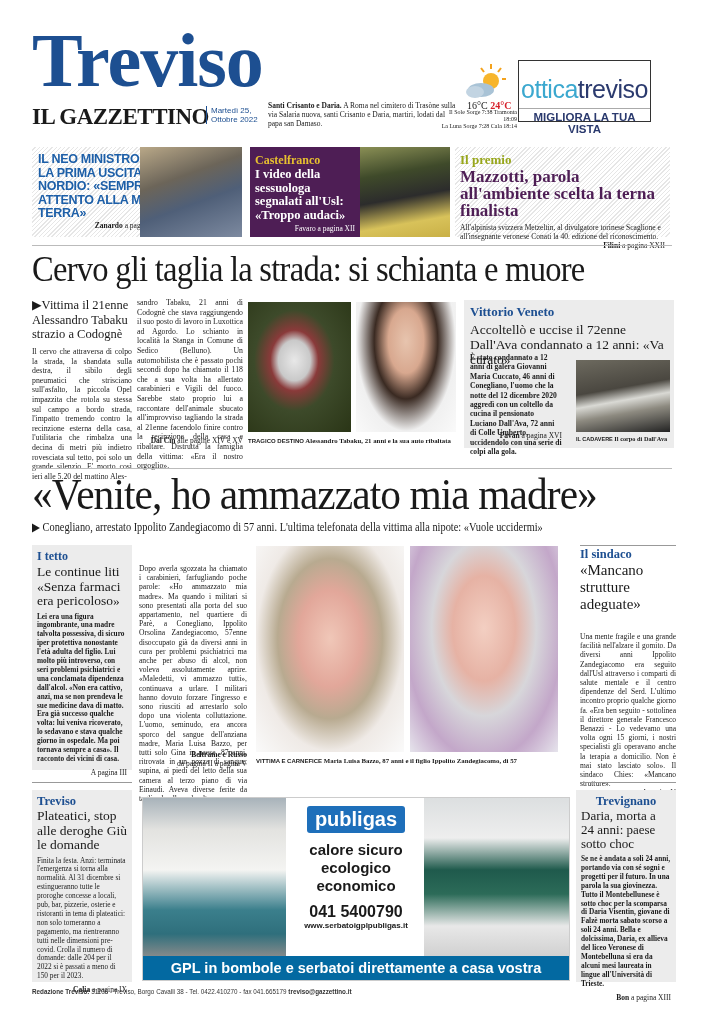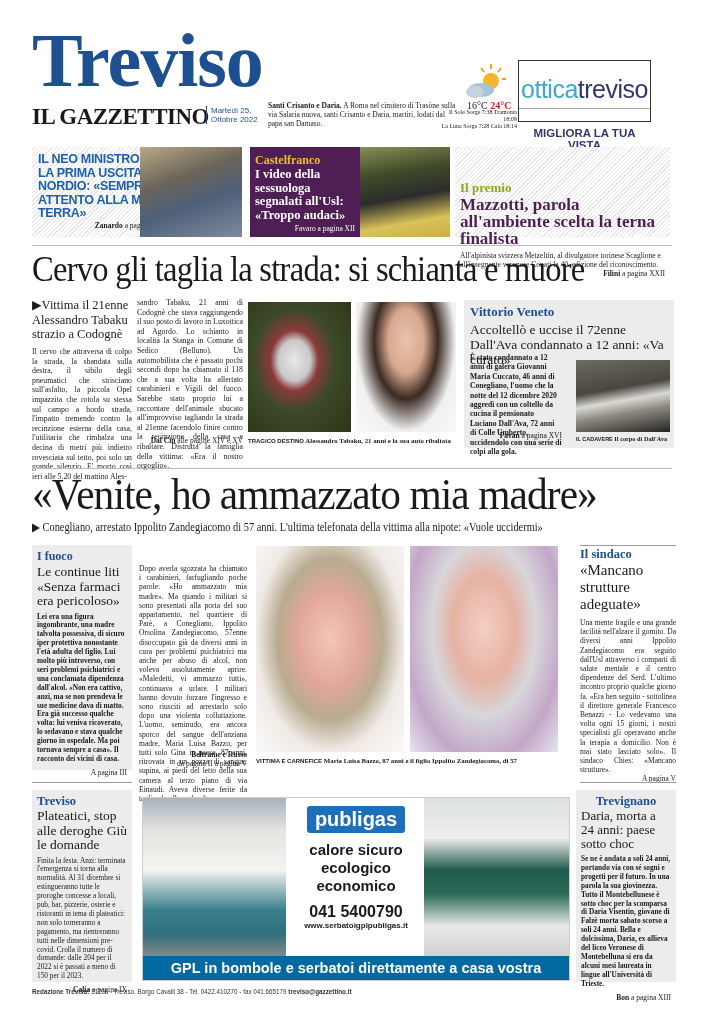--- a/index.html
+++ b/index.html
@@ -12,33 +12,33 @@
   #masthead-title{left:32px;top:22px;font-size:76px;font-weight:bold;color:#1d4f91;letter-spacing:-1px;line-height:76px;}
   #paper-name{left:32px;top:104px;font-size:23px;font-weight:bold;letter-spacing:-0.5px;line-height:26px;}
   #date-box{left:206px;top:106px;border-left:1px solid #1d4f91;padding-left:4px;font-size:8px;color:#1d4f91;line-height:9px;font-family:"Liberation Sans",sans-serif;}
   #saints{left:268px;top:101px;width:190px;font-size:7.5px;line-height:9px;}
   #weather{left:447px;top:62px;width:75px;height:60px;}
   #weather .temps{position:absolute;left:20px;top:38px;font-size:10px;}
   #weather .sun{position:absolute;right:10px;top:3px;font-size:6px;line-height:7px;text-align:right;width:80px;left:-10px;top:47px;}
   #ad-ottica{left:518px;top:60px;width:133px;height:62px;border:1px solid #333;text-align:center;}
   #ad-ottica .brand{font-family:"Liberation Sans",sans-serif;font-size:25px;color:#3ba8cf;margin-top:14px;letter-spacing:-0.5px;}
   #ad-ottica .brand b{color:#2b3a6e;font-weight:normal;}
-  #ad-ottica .tag{font-family:"Liberation Sans",sans-serif;font-size:11.5px;font-weight:bold;color:#2b3a6e;margin-top:4px;border-top:1px solid #aaa;padding-top:18px;}
+  #ad-ottica .tag{font-family:"Liberation Sans",sans-serif;font-size:11.5px;font-weight:bold;color:#2b3a6e;margin-top:4px;border-top:1px solid #aaa;padding-top:2px;}
   
   #teaser-nordio{left:32px;top:147px;width:208px;height:90px;}
   #teaser-nordio .head{position:absolute;left:6px;top:6px;font-family:"Liberation Sans",sans-serif;font-weight:bold;font-size:12.5px;line-height:13.5px;color:#1d5fa8;width:120px;letter-spacing:-0.3px;}
   #teaser-nordio .byline{position:absolute;left:6px;top:74px;font-size:7.5px;width:124px;text-align:right;}
   #nordio-photo{left:140px;top:147px;width:102px;height:90px;background:linear-gradient(160deg,#b9a888 0%,#6c6559 35%,#4f5f78 60%,#7d8aa0 100%);}
   #teaser-castelfranco{left:250px;top:147px;width:110px;height:90px;background:#4e1e55;padding:6px 5px;}
   #teaser-castelfranco .kick{color:#e7c02f;font-size:12px;font-weight:bold;}
   #teaser-castelfranco .head{color:#fff;font-size:12.5px;font-weight:bold;line-height:13.5px;}
   #teaser-castelfranco .byline{color:#fff;font-size:7.5px;text-align:right;margin-top:2px;}
   #castelfranco-photo{left:360px;top:147px;width:90px;height:90px;background:linear-gradient(170deg,#8a8f55 0%,#3f4a2a 30%,#2c2c2c 55%,#d8c25a 80%,#c9b046 100%);}
   #teaser-premio{left:455px;top:147px;width:215px;height:90px;padding:5px 5px;}
-  #teaser-premio .kick{color:#97a61a;font-size:13px;font-weight:bold;margin-top:28px;}
+  #teaser-premio .kick{color:#97a61a;font-size:13px;font-weight:bold;}
   #teaser-premio .head{color:#4e1e55;font-size:17px;font-weight:bold;line-height:17px;}
   #teaser-premio .body{font-size:7.5px;line-height:9px;margin-top:4px;}
   #teaser-premio .byline{font-size:7.5px;text-align:right;}
   
   #rule1{left:32px;top:245px;width:640px;height:1px;background:#bbb;}
   #lead-headline{left:32px;top:250px;font-size:35px;line-height:40px;letter-spacing:-0.8px;font-family:"Liberation Serif",serif;transform:scaleX(0.93);transform-origin:left;white-space:nowrap;}
   #lead-kicker{left:32px;top:298px;width:100px;font-size:12.5px;line-height:14.5px;}
   #lead-col1{left:32px;top:347px;width:100px;font-size:7.8px;line-height:9.6px;text-align:justify;}
   #lead-col2{left:137px;top:298px;width:106px;font-size:7.8px;line-height:9.6px;text-align:justify;}
   #lead-byline{left:137px;top:436px;width:106px;font-size:7.5px;text-align:right;}
@@ -65,21 +65,21 @@
   #vicini-box .byline{font-size:7.5px;text-align:right;margin-top:4px;}
   #second-col2{left:139px;top:564px;width:108px;font-size:7.6px;line-height:9.2px;text-align:justify;}
   #second-byline{left:139px;top:750px;width:108px;font-size:7.5px;text-align:right;line-height:9px;}
   #mother-photo{left:256px;top:546px;width:148px;height:206px;background:radial-gradient(ellipse at 50% 45%,#f0c7b8 0%,#e2a79a 30%,#b8aa90 50%,#efeae6 70%,#fafafa 100%);}
   #son-photo{left:410px;top:546px;width:148px;height:206px;background:radial-gradient(ellipse at 50% 40%,#f3cfc2 0%,#e6b2a4 30%,#d7d6da 50%,#c3a7c9 75%,#e6e4ec 100%);}
   #second-caption{left:256px;top:757px;width:310px;font-size:6.8px;white-space:nowrap;}
   #second-caption b{font-family:"Liberation Sans",sans-serif;font-size:6px;}
   #sindaco-box{left:580px;top:547px;width:96px;}
   #sindaco-box .kick{color:#1d4f91;font-size:12.5px;font-weight:bold;}
   #sindaco-box .head{font-size:15px;line-height:17px;}
-  #sindaco-box .body{font-size:7.5px;line-height:9.2px;margin-top:5px;text-align:justify;}
+  #sindaco-box .body{font-size:7.5px;line-height:9.2px;margin-top:19px;text-align:justify;}
   #sindaco-box .byline{font-size:7.5px;text-align:right;}
   #sindaco-rule{left:580px;top:545px;width:96px;height:1px;background:#999;}
   
   #rule3{left:32px;top:782px;width:100px;height:1px;background:#999;}
   #treviso-box{left:32px;top:790px;width:100px;height:192px;padding:4px 5px;}
   #treviso-box .kick{color:#1d4f91;font-size:12.5px;font-weight:bold;}
   #treviso-box .head{font-size:13.5px;line-height:14.5px;}
   #treviso-box .body{font-size:7.3px;line-height:8.9px;font-weight:normal;margin-top:4px;}
   #treviso-box .byline{font-size:7.5px;text-align:right;margin-top:4px;}
   #ad-publigas{left:142px;top:797px;width:428px;height:184px;border:1px solid #ccc;}
@@ -174,21 +174,21 @@
   <div class="byline"><b>Pavan</b><span> a pagina XVI</span></div>
   <div id="vv-photo"></div>
   <div id="vv-caption"><b>IL CADAVERE</b><b style="font-family:'Liberation Serif',serif;font-size:6.3px;"> Il corpo di Dall'Ava</b></div>
 </div>
 
 <div class="abs" id="rule2"></div>
 <div class="abs" id="second-headline">«Venite, ho ammazzato mia madre»</div>
 <div class="abs" id="second-sub">▶ Conegliano, arrestato Ippolito Zandegiacomo di 57 anni. L'ultima telefonata della vittima alla nipote: «Vuole uccidermi»</div>
 
 <div class="abs gray" id="vicini-box">
-  <div class="kick">I fuoco</div>
+  <div class="kick">I tetto</div>
   <div class="head">Le continue liti «Senza farmaci era pericoloso»</div>
   <div class="body">Lei era una figura ingombrante, una madre talvolta possessiva, di sicuro iper protettiva nonostante l'età adulta del figlio. Lui molto più introverso, con seri problemi psichiatrici e una conclamata dipendenza dall'alcol. «Non era cattivo, anzi, ma se non prendeva le sue medicine dava di matto. Era già successo qualche volta: lui veniva ricoverato, lo sedavano e stava qualche giorno in ospedale. Ma poi tornava sempre a casa». Il racconto dei vicini di casa.</div>
   <div class="byline">A pagina III</div>
 </div>
 <div class="abs" id="second-col2">Dopo averla sgozzata ha chiamato i carabinieri, farfugliando poche parole: «Ho ammazzato mia madre». Ma quando i militari si sono presentati alla porta del suo appartamento, nel quartiere di Parè, a Conegliano, Ippolito Orsolina Zandegiacomo, 57enne disoccupato già da diversi anni in cura per problemi psichiatrici ma anche per abuso di alcol, non voleva assolutamente aprire. «Maledetti, vi ammazzo tutti», continuava a urlare. I militari hanno dovuto forzare l'ingresso e sono riusciti ad arrestarlo solo dopo una violenta colluttazione. L'uomo, seminudo, era ancora sporco del sangue dell'anziana madre, Maria Luisa Bazzo, per tutti solo Gina in paese, 87 anni, ritrovata in un pozza di sangue, supina, ai piedi del letto della sua camera al terzo piano di via Einaudi. Aveva diverse ferite da taglio al collo e al volto.</div>
 <div class="abs" id="second-byline"><b>Beltrame e Russo</b><br><span>da pagina II a pagina V</span></div>
 <div class="abs" id="mother-photo"></div>
 <div class="abs" id="son-photo"></div>
 <div class="abs" id="second-caption"><b>VITTIMA E CARNEFICE</b><b style="font-family:'Liberation Serif',serif;font-size:6.8px;"> Maria Luisa Bazzo, 87 anni e il figlio Ippolito Zandegiacomo, di 57</b></div>
 

